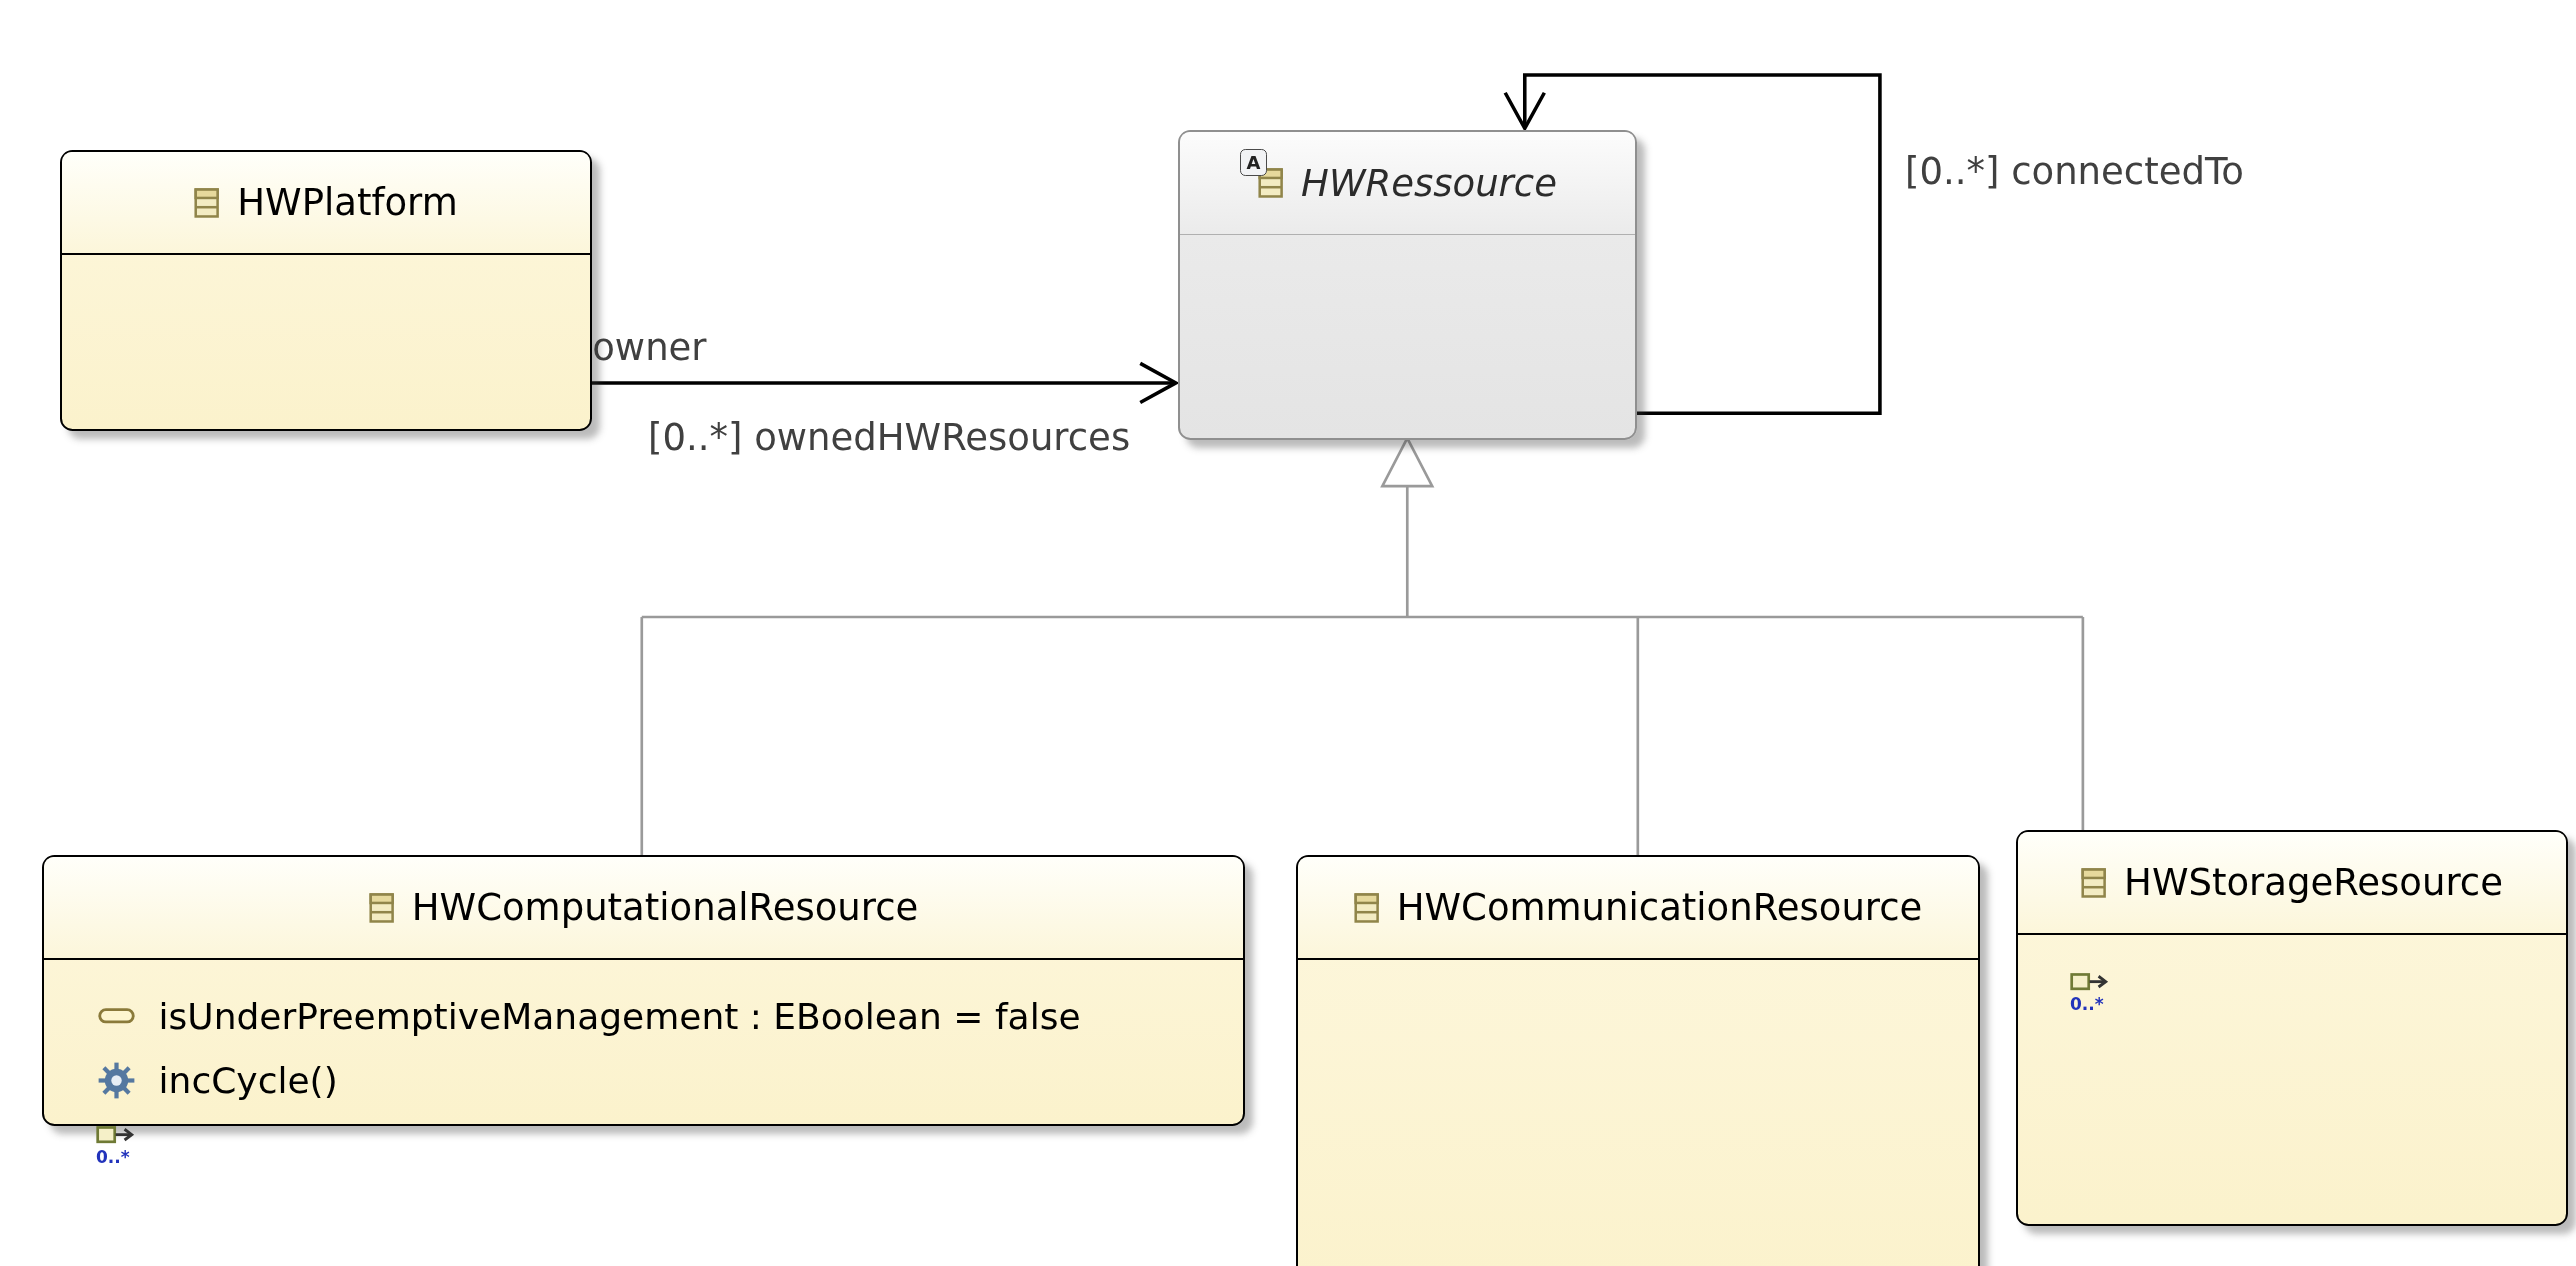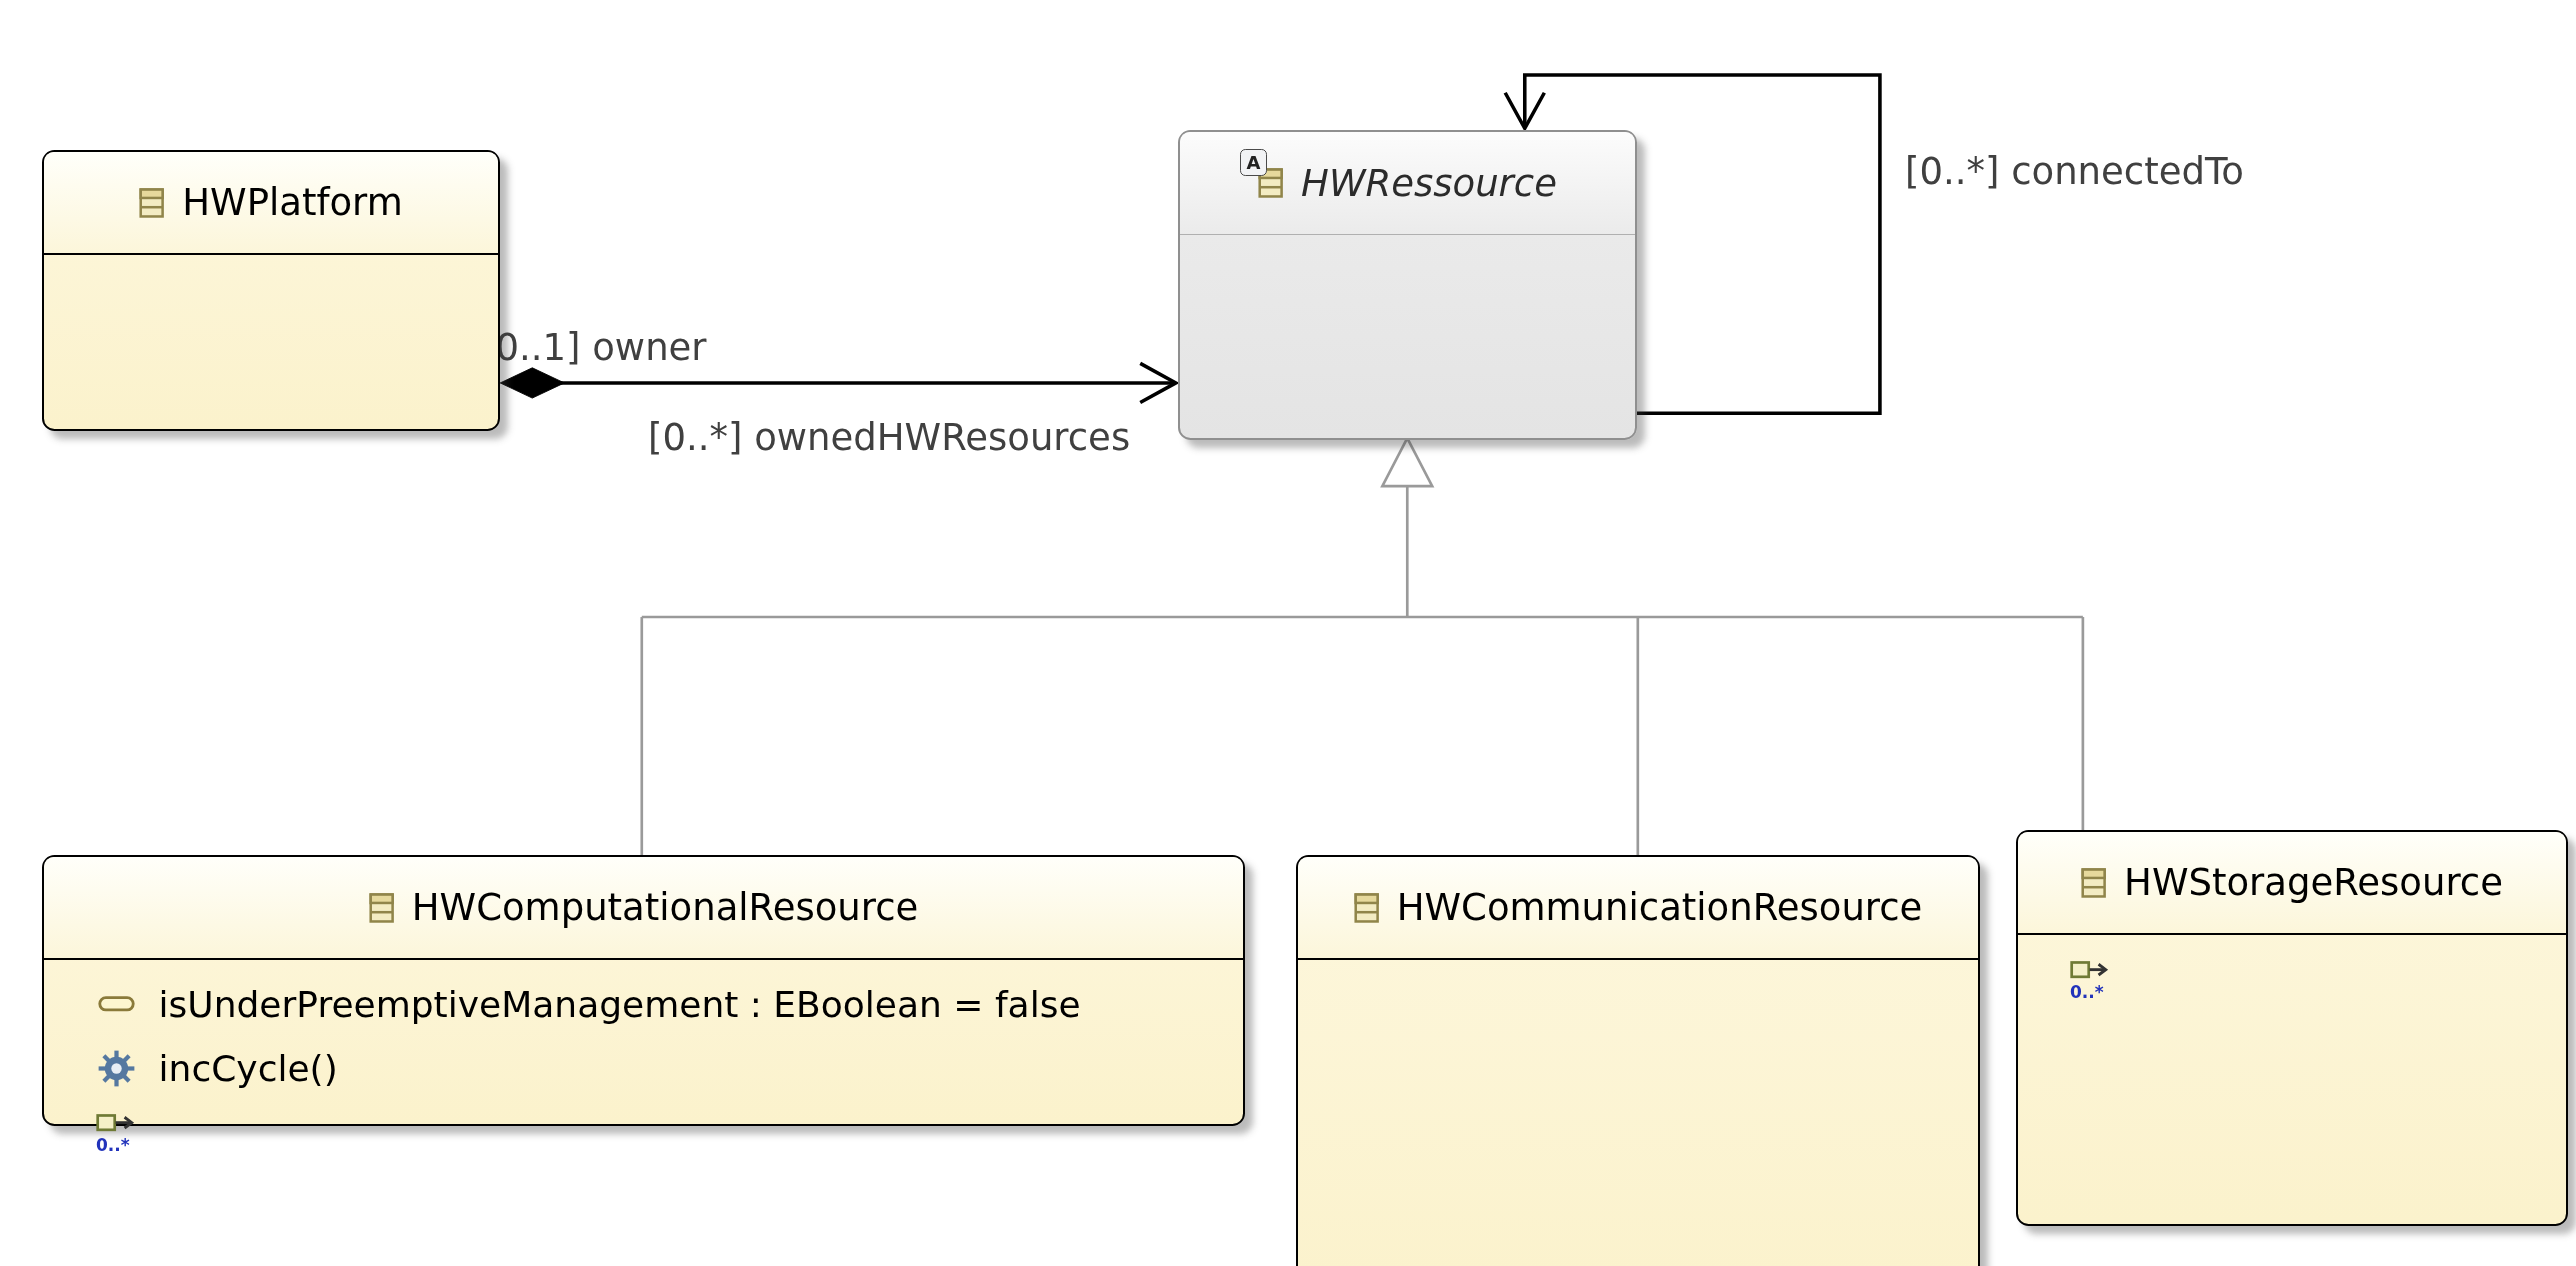--- a/index.html
+++ b/index.html
@@ -26,21 +26,21 @@
   .uml-class.abstract {
     border-color:#8f8f8f;
     background:linear-gradient(to bottom,#ededed 0%,#e4e4e4 100%);
   }
   .uml-class.abstract .title {
     border-bottom:1.8px solid #b0b0b0;
     background:linear-gradient(to bottom,#fcfcfc 0%,#ebebeb 100%);
     font-style:italic; color:#2b2b2b;
   }
 
-  .members { padding:12px 9px 0 50px; }
+  .members { padding:24px 9px 0 50px; }
   .member { display:flex; align-items:center; gap:19.6px; height:64px; font-size:36px; color:#000; white-space:nowrap; overflow:hidden; }
   .micon { display:flex; align-items:center; justify-content:center; width:45px; flex:0 0 45px; }
 
   .icon-wrap { position:relative; display:inline-flex; }
   .abstract-badge {
     position:absolute; top:-18px; left:-18px;
     width:27px; height:27px;
     background:#f2f3f5; border:1.8px solid #4a4a4a; border-radius:5.3px;
     font-size:18px; font-weight:bold; font-style:normal; color:#222;
     display:flex; align-items:center; justify-content:center;
@@ -73,21 +73,21 @@
       <line x1="1840" y1="693" x2="1840" y2="962"></line>
       <line x1="2340" y1="693" x2="2340" y2="934"></line>
       <polygon points="1581,492 1553,546 1609,546" fill="#ffffff" stroke="#9a9a9a" stroke-width="3"></polygon>
     </g>
   </svg>
 
   <div class="edge-label" style="left:481px; top:326px;">[0..1] owner</div>
   <div class="edge-label" style="left:648px; top:416px;">[0..*] ownedHWResources</div>
   <div class="edge-label" style="left:1905px; top:150px;">[0..*] connectedTo</div>
 
-  <div class="uml-class" style="left:42px; top:150px; width:458px; height:281px;">
+  <div class="uml-class" style="left:60px; top:150px; width:532px; height:281px;">
     <div class="title">
       <span class="icon-wrap">
         <svg width="27" height="32" viewBox="0 0 16 19">
           <rect x="1" y="1.5" width="13" height="16" fill="#f3ecc3" stroke="#90854a" stroke-width="1.5"></rect>
           <rect x="1" y="1.5" width="13" height="5" fill="#e6d99c" stroke="#90854a" stroke-width="1.5"></rect>
           <line x1="1" y1="12" x2="14" y2="12" stroke="#90854a" stroke-width="1.5"></line>
         </svg>
       </span>
       <span>HWPlatform</span>
     </div>

